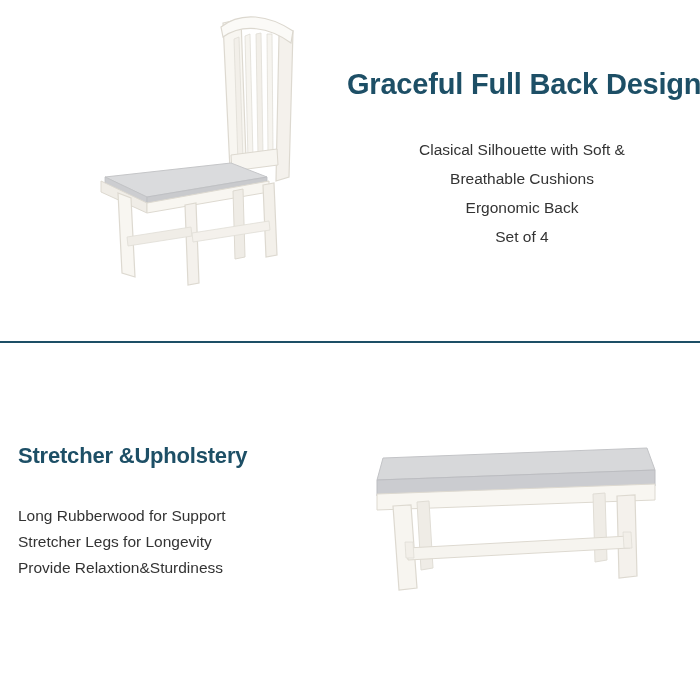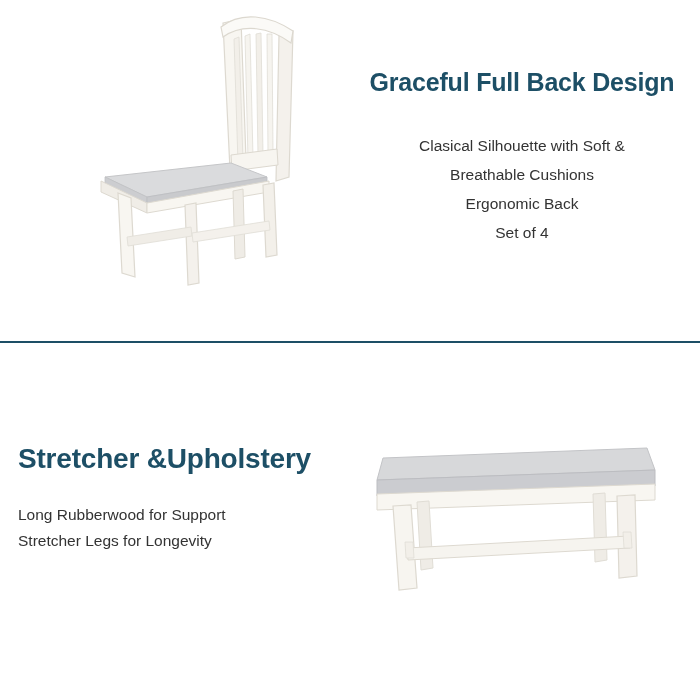--- a/index.html
+++ b/index.html
@@ -38,27 +38,26 @@
     width: 700px;
     height: 341px;
   }
   .top-text {
     position: absolute;
     left: 347px;
     top: 68px;
     width: 350px;
   }
   .heading-top {
-    font-size: 25px;
+    font-size: 29px;
     font-weight: bold;
     color: #1d4f66;
     letter-spacing: -0.2px;
     white-space: nowrap;
     margin: 0 0 34px 0;
-    text-align: center;
   }
   .bullets-top {
     list-style: none;
     margin: 0;
     padding: 0;
   }
   .bullets-top li {
     font-size: 15.5px;
     color: #333333;
     line-height: 29px;
@@ -74,26 +73,26 @@
     width: 700px;
     height: 357px;
   }
   .bottom-text {
     position: absolute;
     left: 18px;
     top: 100px;
     width: 330px;
   }
   .heading-bottom {
-    font-size: 28px;
+    font-size: 22px;
     font-weight: bold;
     color: #1d4f66;
     letter-spacing: -0.2px;
     white-space: nowrap;
-    margin: 0 0 27px 0;
+    margin: 0 0 34px 0;
   }
   .bullets-bottom {
     list-style: none;
     margin: 0;
     padding: 0;
   }
   .bullets-bottom li {
     font-size: 15.5px;
     color: #333333;
     line-height: 26px;
@@ -172,20 +171,21 @@
 
   <div class="divider"></div>
 
   <div class="panel-bottom">
 
     <div class="bottom-text">
       <div class="heading-bottom">Stretcher &amp;Upholstery</div>
       <ul class="bullets-bottom">
         <li>Long Rubberwood for Support</li>
         <li>Stretcher Legs for Longevity</li>
+        <li>Provide Relaxtion&amp;Sturdiness</li>
       </ul>
     </div>
 
     <svg class="bench" viewBox="0 0 320 200">
 
       <path d="M28 40 L292 30 L300 52 L22 62 Z" fill="#d7d8da" stroke="#c3c4c7" stroke-width="1"></path>
 
       <path d="M22 62 L300 52 L300 68 L22 78 Z" fill="#cbccd0" stroke="#bcbdc1" stroke-width="1"></path>
 
       <path d="M22 76 L300 66 L300 82 L22 92 Z" fill="#f8f6f1" stroke="#ddd9d0" stroke-width="1"></path>

